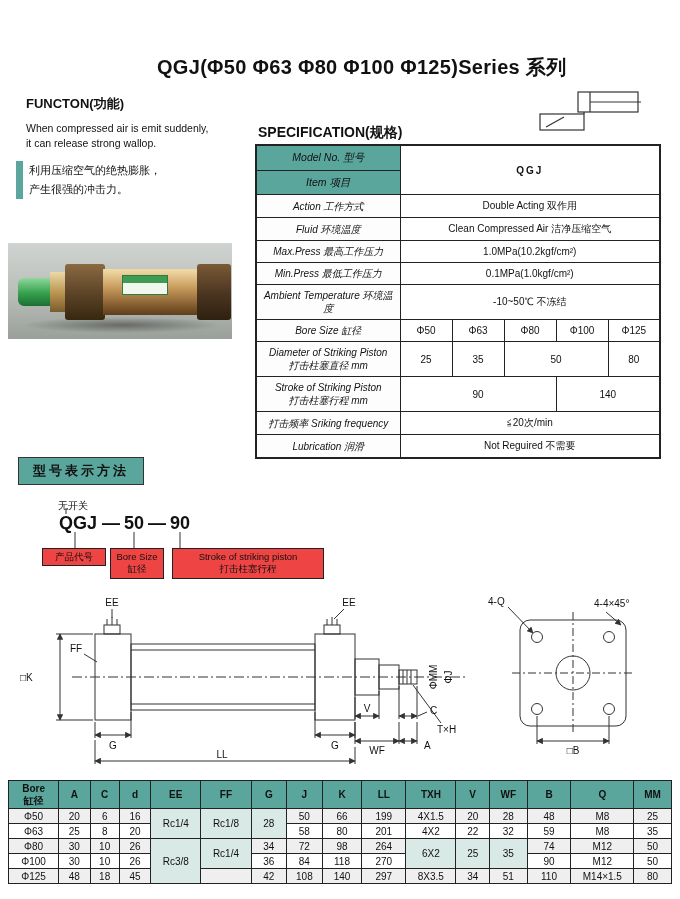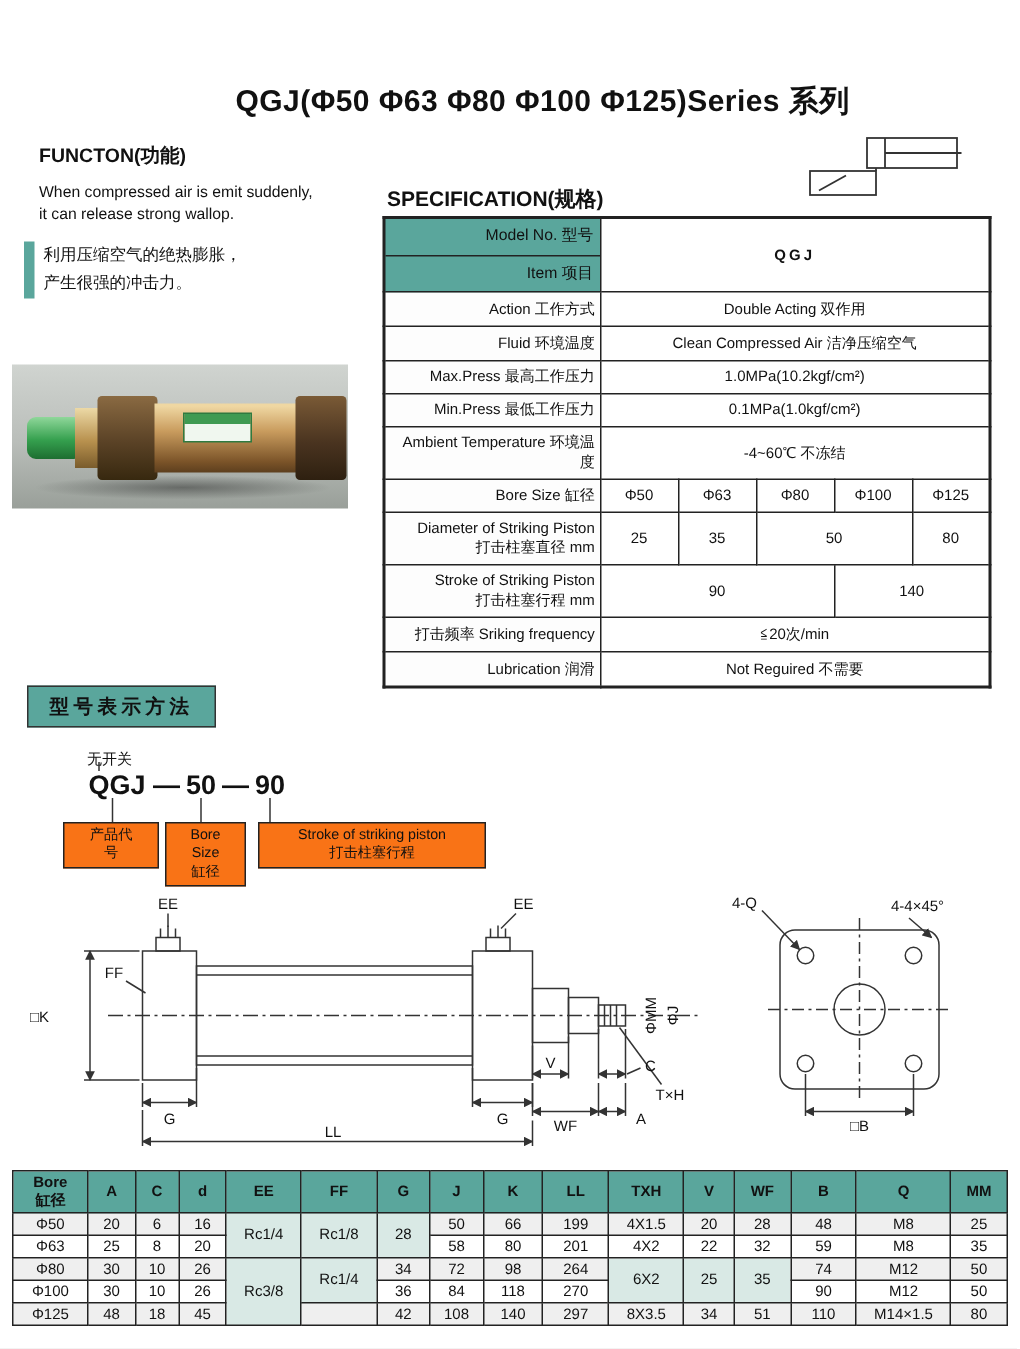--- a/index.html
+++ b/index.html
@@ -38,39 +38,39 @@
   .cyl-sticker { left:114px; top:32px; width:46px; height:20px; border:1px solid #2f7a40;
                  background:linear-gradient(180deg,#3f9a52 0 38%, #f0f7ef 38%); }
   .cyl-cap-right { left:189px; top:21px; width:34px; height:56px; border-radius:3px;
                    background:linear-gradient(180deg,#7a5a36 0%,#4a3420 55%,#2e2010 100%); }
 
   
   .spec-h { position:absolute; left:258px; top:124px; font-size:14px; font-weight:bold; }
   .spec-table { position:absolute; left:255px; top:144px; width:404px; border-collapse:collapse;
                 table-layout:fixed; border:2px solid #222; }
   .spec-table td { border:1px solid #222; font-size:10px; vertical-align:middle; }
-  .sl { text-align:right; padding:4px 3px; line-height:1.3; background:#fdfdfd; }
+  .sl { text-align:center; padding:4px 3px; line-height:1.3; background:#fdfdfd;font-style:italic; }
   .sv { text-align:center; padding:4px 2px; }
   .sh { background:#5aa69c; padding:0; }
   .sh > div { padding:5px 4px; font-size:10.5px; }
   .sh > div:first-child { border-bottom:1px solid #222; }
   .sh-val { font-size:14px; font-weight:bold; letter-spacing:2px; }
 
   
   .model-head { position:absolute; left:18px; top:457px; background:#5aa69c; border:1px solid #333;
                 padding:4px 14px; font-size:13px; font-weight:bold; letter-spacing:3px; }
   .switch-note { position:absolute; left:58px; top:499px; font-size:10px; }
   .model-code { position:absolute; left:56px; top:513px; font-size:18px; font-weight:bold; }
   .model-code span { display:inline-block; text-align:center; }
   .mc-w1 { width:44px; text-align:left; }
   .mc-wd { width:22px; }
   .mc-w2 { width:24px; }
   .model-lines { position:absolute; left:0; top:492px; width:360px; height:60px; }
   .mbox { position:absolute; border:1px solid #222; text-align:center; font-size:9.5px;
-          line-height:1.3; padding:2px 14px; background:#f97316; }
+          line-height:1.3; padding:2px 4px; background:#ef4444; }
   .mbox1 { left:42px; top:548px; width:64px; }
   .mbox2 { left:110px; top:548px; width:54px; }
   .mbox3 { left:172px; top:548px; width:152px; }
 
   
   .tech-drawing { position:absolute; left:0; top:592px; width:680px; height:185px; }
 
   
   .dim-table { position:absolute; left:8px; top:780px; width:664px; border-collapse:collapse;
                table-layout:fixed; border:1.5px solid #222; }
@@ -146,21 +146,21 @@
         <tr>
           <td class="sl">Max.Press 最高工作压力</td>
           <td class="sv" colspan="5">1.0MPa(10.2kgf/cm²)</td>
         </tr>
         <tr>
           <td class="sl">Min.Press 最低工作压力</td>
           <td class="sv" colspan="5">0.1MPa(1.0kgf/cm²)</td>
         </tr>
         <tr>
           <td class="sl">Ambient Temperature 环境温度</td>
-          <td class="sv" colspan="5">-4~60℃ 不冻结</td>
+          <td class="sv" colspan="5">-10~50℃ 不冻结</td>
         </tr>
         <tr>
           <td class="sl">Bore Size 缸径</td>
           <td class="sv">Φ50</td>
           <td class="sv">Φ63</td>
           <td class="sv">Φ80</td>
           <td class="sv">Φ100</td>
           <td class="sv">Φ125</td>
         </tr>
         <tr>

